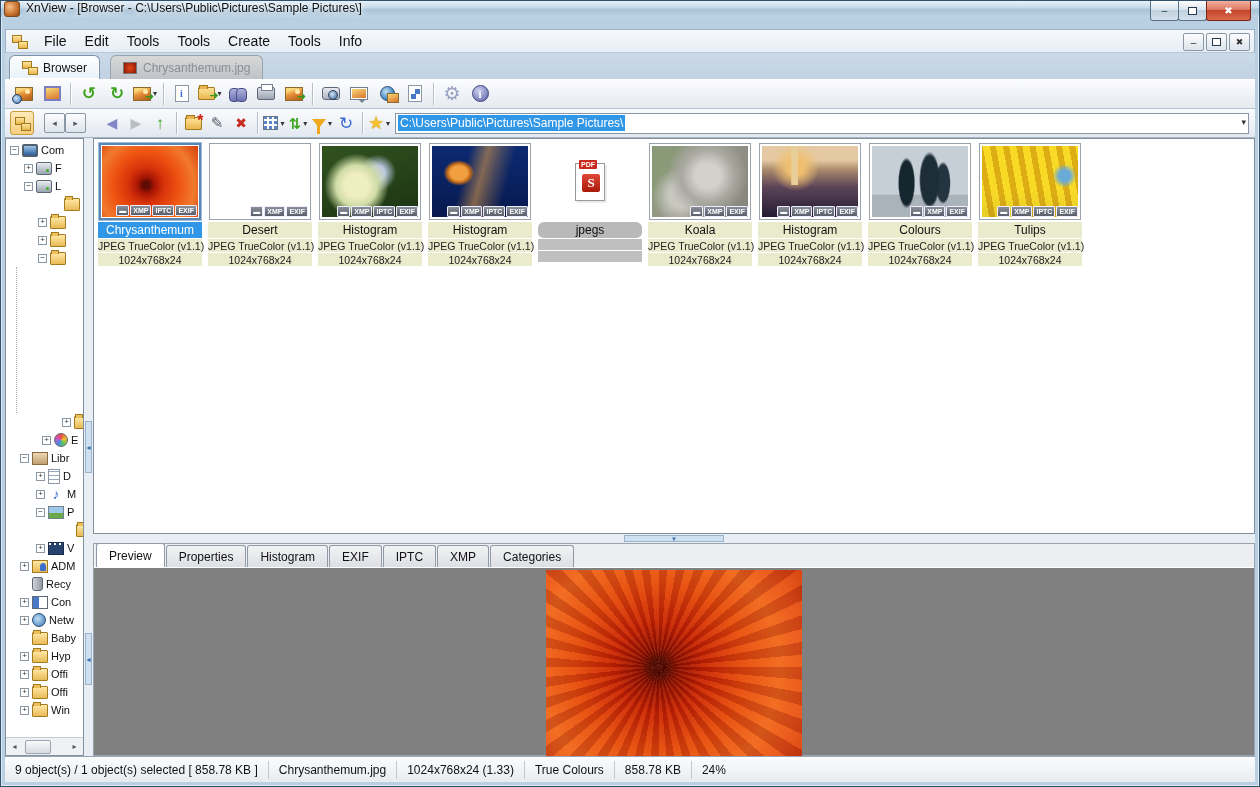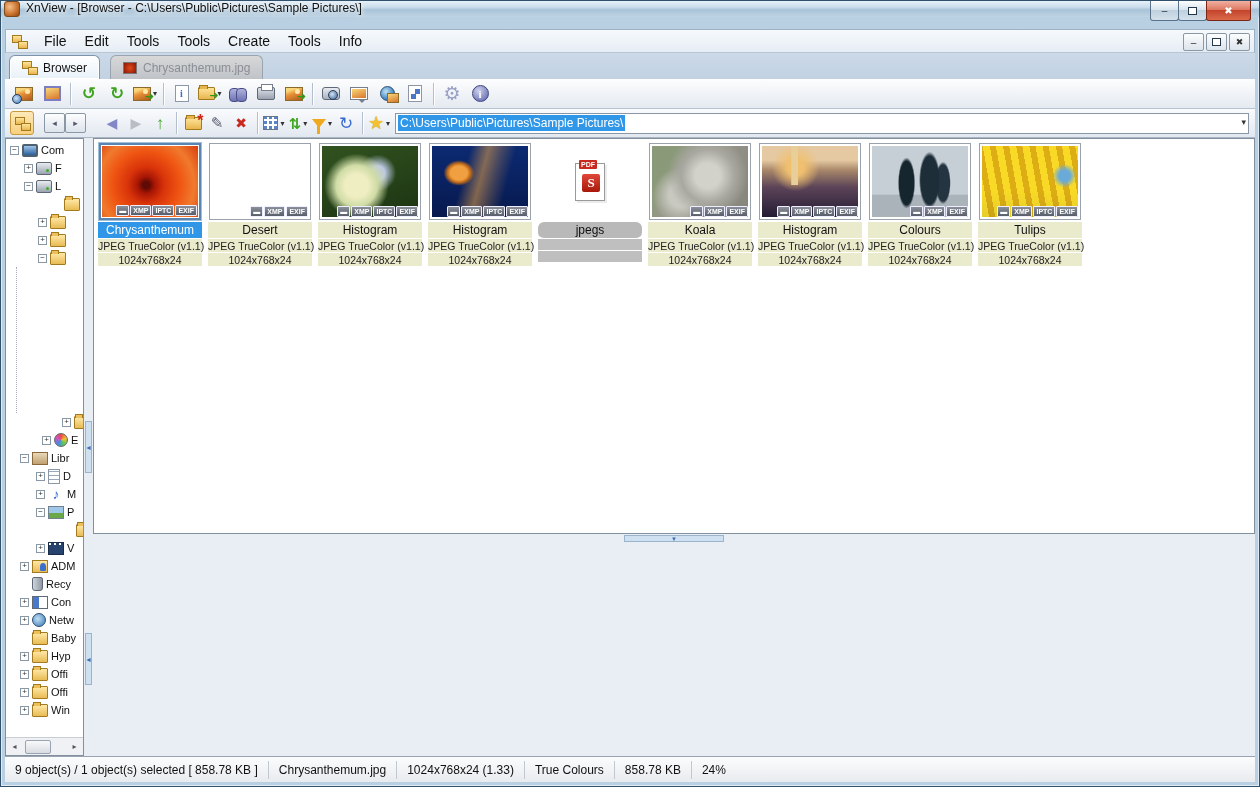--- a/index.html
+++ b/index.html
@@ -633,20 +633,34 @@
         </div>
 
       </div>
 
       <div class="hsplit">
         <div class="hhandle">
             <span>▼</span>
           </div>
       </div>
 
+      <div class="bottompane">
+        <div class="btabs">
+          <span class="btab active">Preview</span>
+          <span class="btab">Properties</span>
+          <span class="btab">Histogram</span>
+          <span class="btab">EXIF</span>
+          <span class="btab">IPTC</span>
+          <span class="btab">XMP</span>
+          <span class="btab">Categories</span>
+        </div>
+        <div class="previewarea">
+          <div class="previewimg"></div>
+        </div>
+      </div>
 
     </div>
   </div>
 
   <div class="statusbar">
     <span class="sfield">9 object(s) / 1 object(s) selected  [ 858.78 KB ]</span>
     <span class="sfield">Chrysanthemum.jpg</span>
     <span class="sfield">1024x768x24 (1.33)</span>
     <span class="sfield">True Colours</span>
     <span class="sfield">858.78 KB</span>

